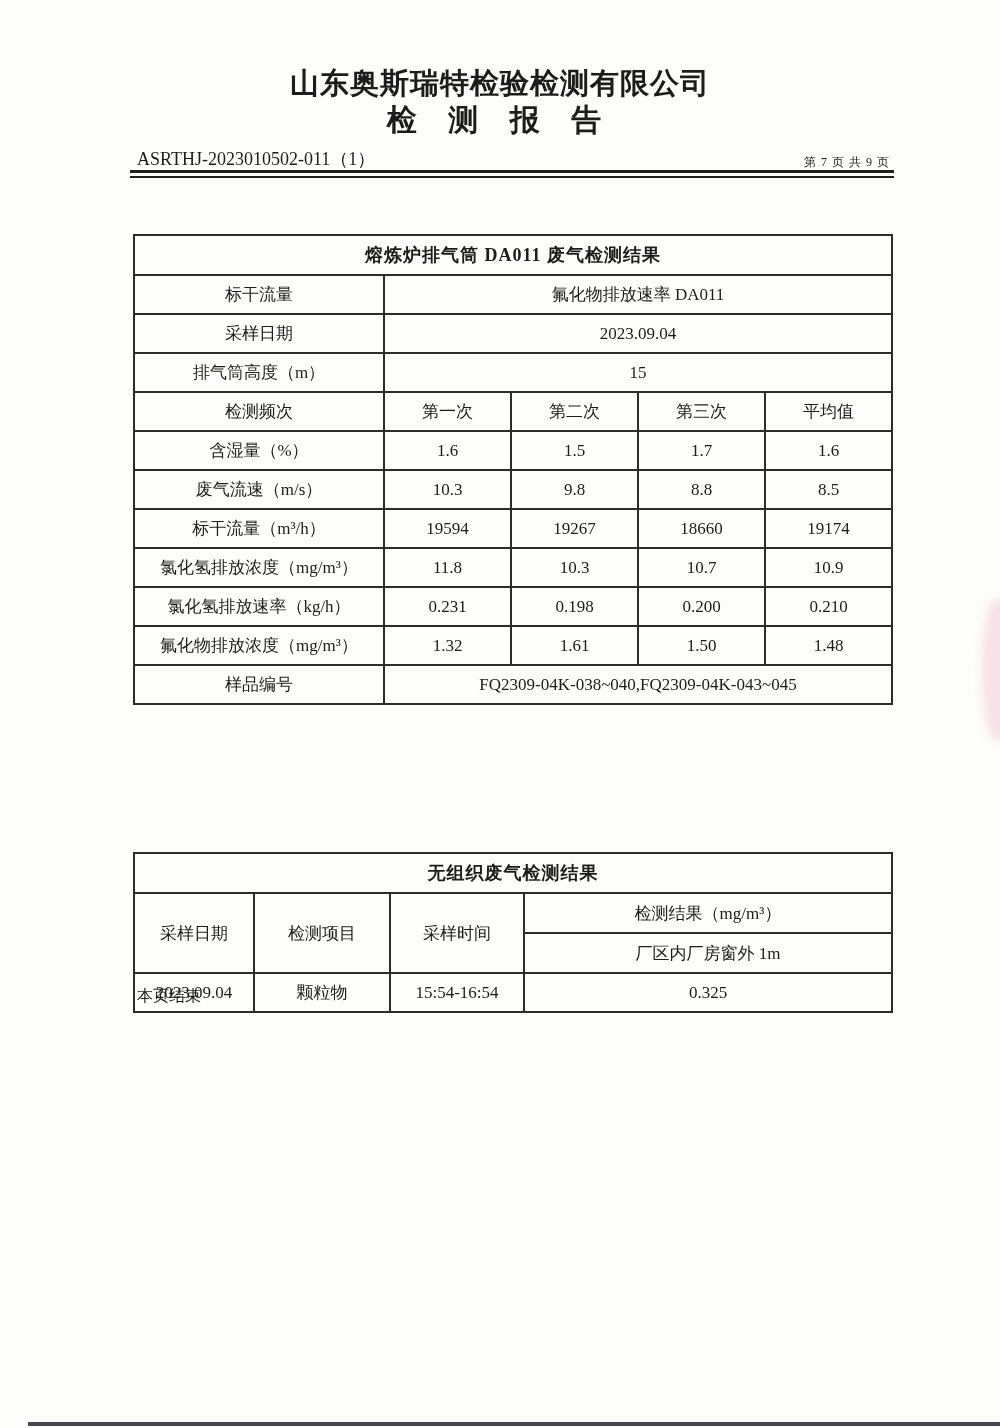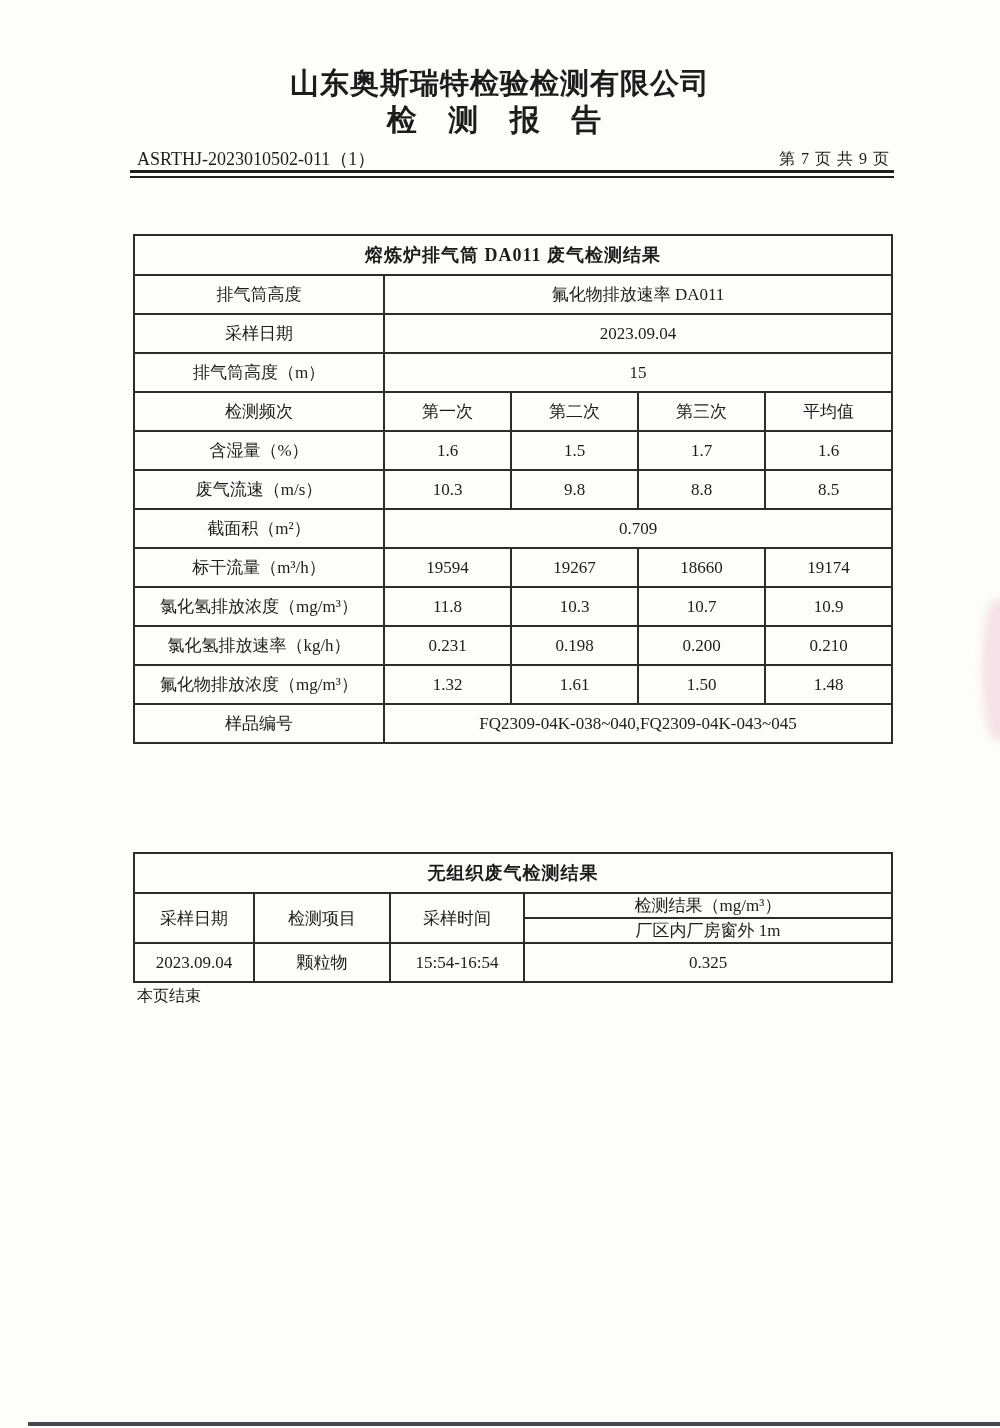--- a/index.html
+++ b/index.html
@@ -29,24 +29,24 @@
     text-align: center;
     font-size: 30px;
     font-weight: 700;
     letter-spacing: 12px;
   }
   .ref-line {
     position: absolute;
     top: 147px; left: 137px; right: 110px;
     display: flex;
     justify-content: space-between;
-    align-items: center;
+    align-items: flex-end;
     font-size: 18px;
   }
-  .ref-line .page-info { font-size: 16px; letter-spacing: 1px; }
+  .ref-line .page-info { font-size: 12px; letter-spacing: 1px; }
   .double-rule {
     position: absolute;
     top: 170px; left: 130px; right: 106px;
     height: 8px;
     border-top: 3px solid #1f1f1f;
     border-bottom: 2px solid #1f1f1f;
   }
   table {
     border-collapse: collapse;
     table-layout: fixed;
@@ -65,21 +65,21 @@
     height: 39px;
     padding: 0 4px;
     overflow: hidden;
   }
   .title-cell {
     font-weight: 700;
     font-size: 18px;
     height: 40px;
     letter-spacing: 1px;
   }
-  .t2 .hdr-half { height: 25px; text-align: center; }
+  .t2 .hdr-half { height: 40px; text-align: center; }
   .end-note {
     position: absolute;
     top: 986px; left: 137px;
     font-size: 16px;
   }
   .stamp-edge {
     position: absolute;
     top: 600px; right: -8px;
     width: 26px; height: 140px;
     background: rgba(232, 167, 184, 0.30);
@@ -113,21 +113,21 @@
         <col style="width:127px">
         <col style="width:127px">
         <col style="width:127px">
         <col style="width:127px">
     </colgroup>
     <tbody>
       <tr>
         <td colspan="5" class="title-cell">熔炼炉排气筒 DA011 废气检测结果</td>
       </tr>
       <tr>
-        <td>排气筒高度</td>
+        <td>标干流量</td>
         <td colspan="4">氟化物排放速率 DA011</td>
       </tr>
       <tr>
         <td>采样日期</td>
         <td colspan="4">2023.09.04</td>
       </tr>
       <tr>
         <td>排气筒高度（m）</td>
         <td colspan="4">15</td>
       </tr>
@@ -144,24 +144,20 @@
         <td>1.5</td>
         <td>1.7</td>
         <td>1.6</td>
       </tr>
       <tr>
         <td>废气流速（m/s）</td>
         <td>10.3</td>
         <td>9.8</td>
         <td>8.8</td>
         <td>8.5</td>
-      </tr>
-      <tr>
-        <td>截面积（m²）</td>
-        <td colspan="4">0.709</td>
       </tr>
       <tr>
         <td>标干流量（m³/h）</td>
         <td>19594</td>
         <td>19267</td>
         <td>18660</td>
         <td>19174</td>
       </tr>
       <tr>
         <td>氯化氢排放浓度（mg/m³）</td>

